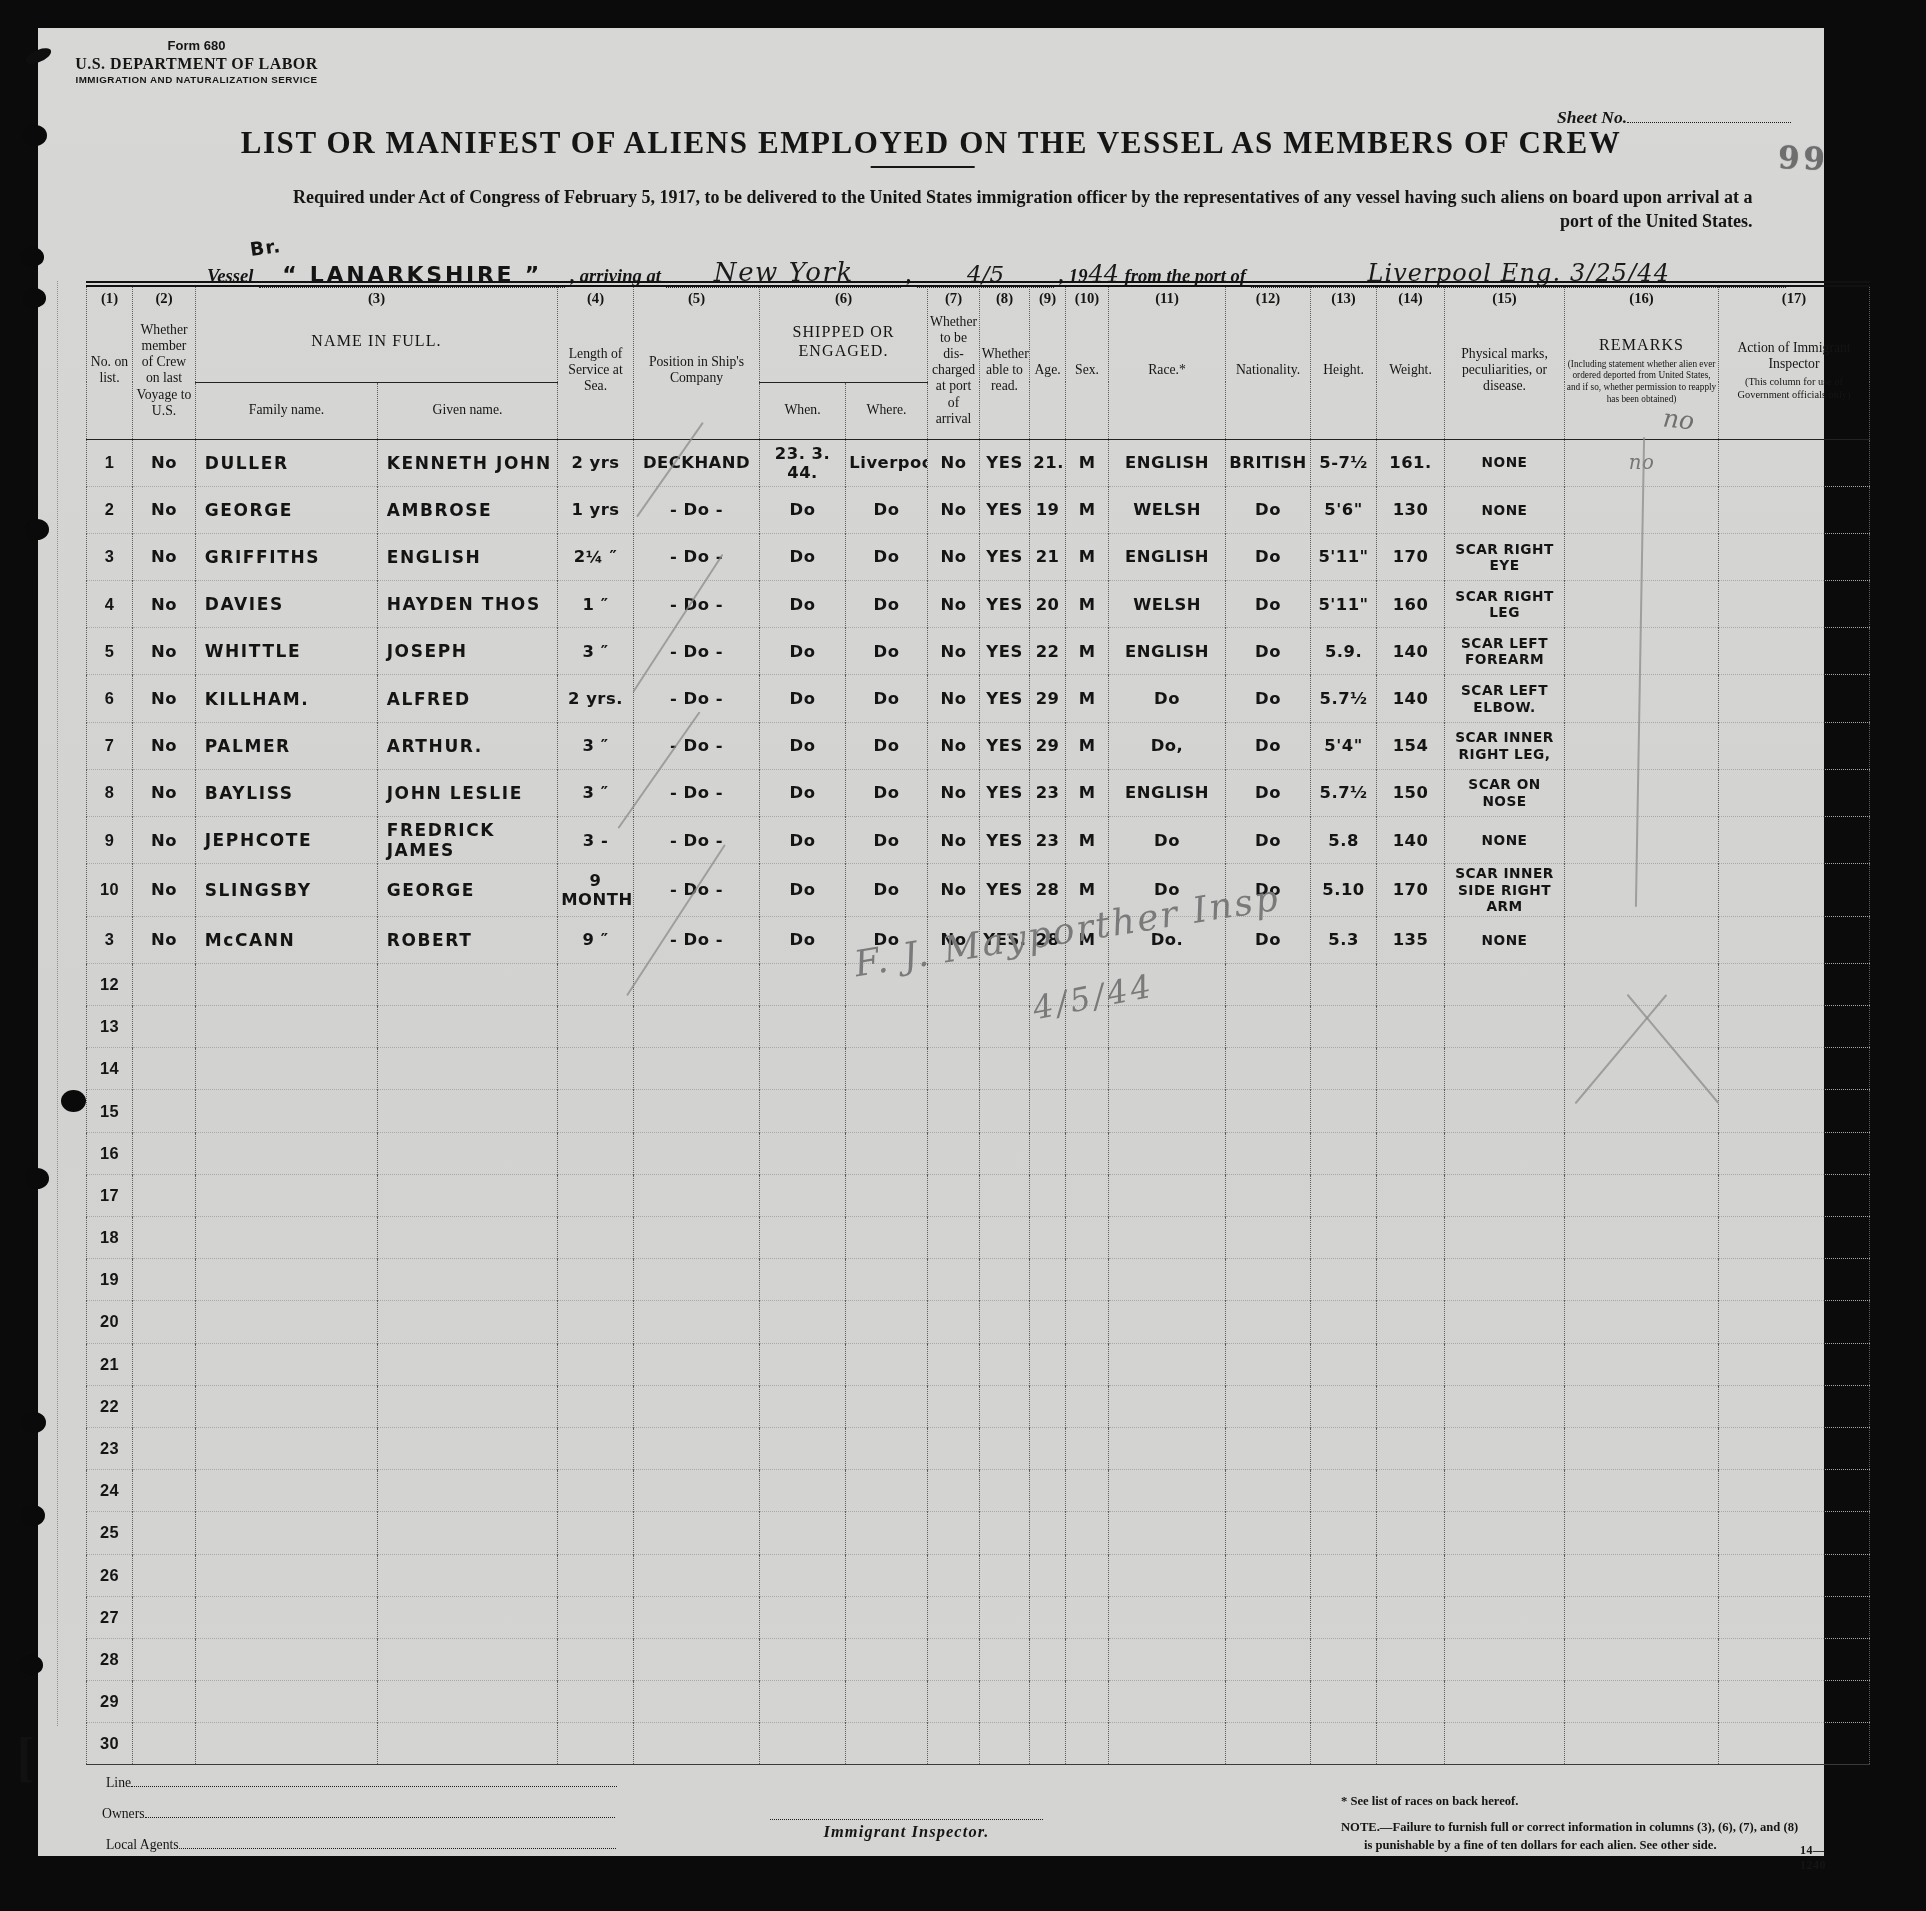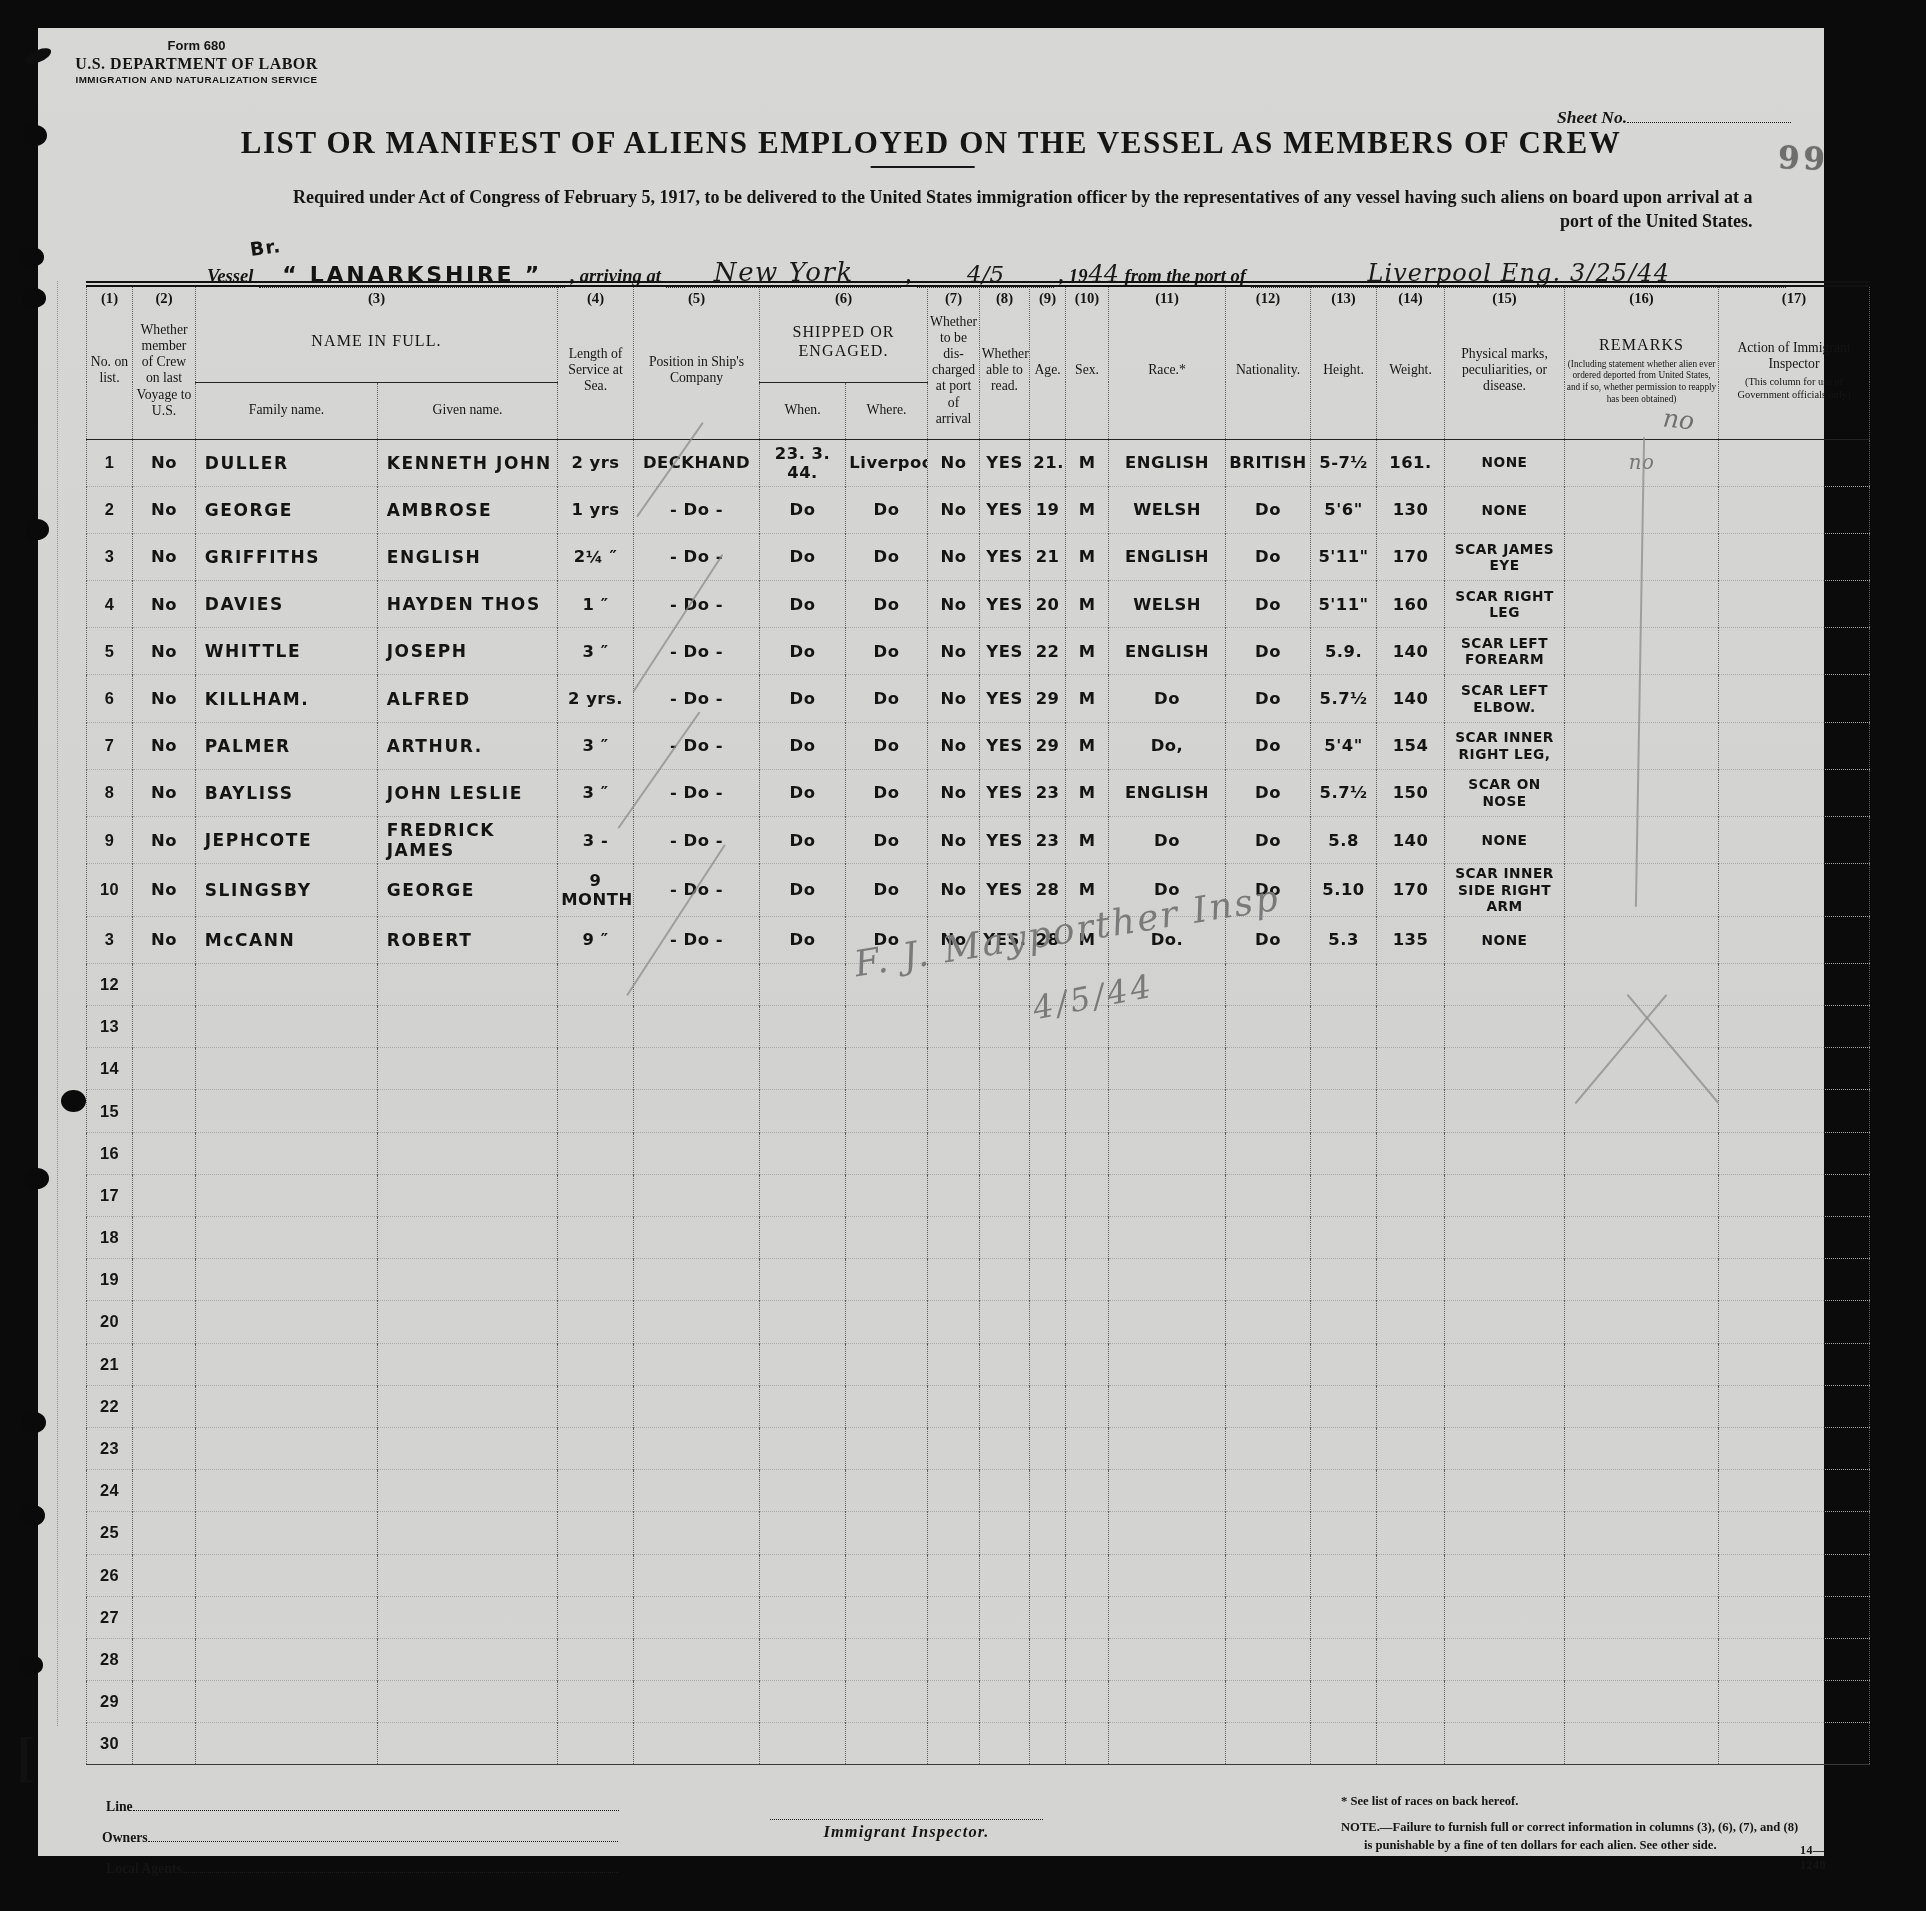--- a/index.html
+++ b/index.html
@@ -43,21 +43,21 @@
   .hb .clabel{padding-top:0;}
   .manifest tbody td{height:44px;padding:1.1px 3.3px;vertical-align:middle;text-align:center;border-top:0.5px dotted #a8a8a8;font-size:16.4px;letter-spacing:0.5px;}
   .manifest tbody tr.empty td{height:39px;}
   .manifest tbody td.c-no{font-family:"Liberation Sans",sans-serif;font-weight:bold;font-size:16.4px;}
   .manifest tbody td.name{text-align:left;padding-left:8.7px;letter-spacing:1.6px;font-size:17px;}
   .manifest tbody td.hwc{font-family:"DejaVu Sans",sans-serif;font-weight:600;color:#141414;}
   .manifest tbody td.marks{font-size:13.7px;letter-spacing:0.5px;line-height:1.2;}
   .manifest tbody td.pencil-cell{font-family:"DejaVu Serif",serif;font-style:italic;color:#767676;font-size:19.7px;}
   .margin-line{position:absolute;left:19px;top:253px;height:1445px;width:0;border-left:1.1px dotted #8f8f8f;}
   
-  .fline{position:absolute;font-weight:bold;font-size:13.7px;margin-top:24px;}
+  .fline{position:absolute;font-weight:normal;font-size:13.7px;}
   .insp{position:absolute;left:729px;top:1782px;width:279px;text-align:center;}
   .insp .lbl{font-style:italic;font-weight:bold;font-size:16.4px;letter-spacing:1.1px;}
   .fnotes{position:absolute;left:1303px;top:1764px;width:524px;font-weight:bold;font-size:12.6px;line-height:1.45;}
   .fnotes .n2{padding-left:23px;display:block;}
   .fnotes .races{display:block;margin-bottom:7.6px;}
   .printcode{position:absolute;left:1762px;top:1815px;font-weight:bold;font-size:12px;letter-spacing:0.5px;}
   
   .hole{position:absolute;background:#0a0a0a;border-radius:50%;}
   .pstroke{position:absolute;background:#8c8c8c;border-radius:1.6px;opacity:.75;}
   .sig{position:absolute;left:852px;top:910px;font-family:"DejaVu Serif",serif;font-style:italic;color:#7a7a7a;font-size:36px;letter-spacing:2.2px;transform:rotate(-9deg);white-space:nowrap;}
@@ -279,21 +279,21 @@
             <td class="hwc">Do</td>
             <td class="hwc">Do</td>
             <td class="hwc">No</td>
             <td class="hwc">YES</td>
             <td class="hwc">21</td>
             <td class="hwc">M</td>
             <td class="hwc">ENGLISH</td>
             <td class="hwc">Do</td>
             <td class="hwc">5'11"</td>
             <td class="hwc">170</td>
-            <td class="hwc marks">SCAR JAMES EYE</td>
+            <td class="hwc marks">SCAR RIGHT EYE</td>
             <td class="pencil-cell"></td>
             <td class="hwc"></td>
           </tr>
 
           <tr>
             <td class="c-no">4</td>
             <td class="hwc">No</td>
             <td class="hwc name">DAVIES</td>
             <td class="hwc name">HAYDEN THOS</td>
             <td class="hwc">1 ″</td>

